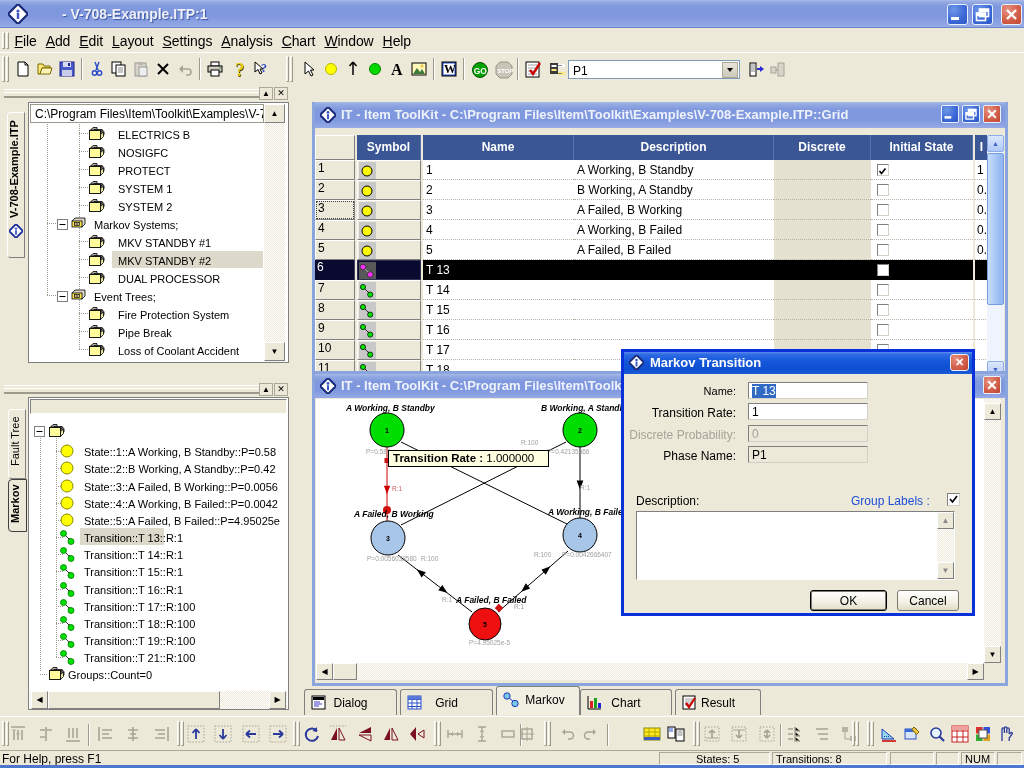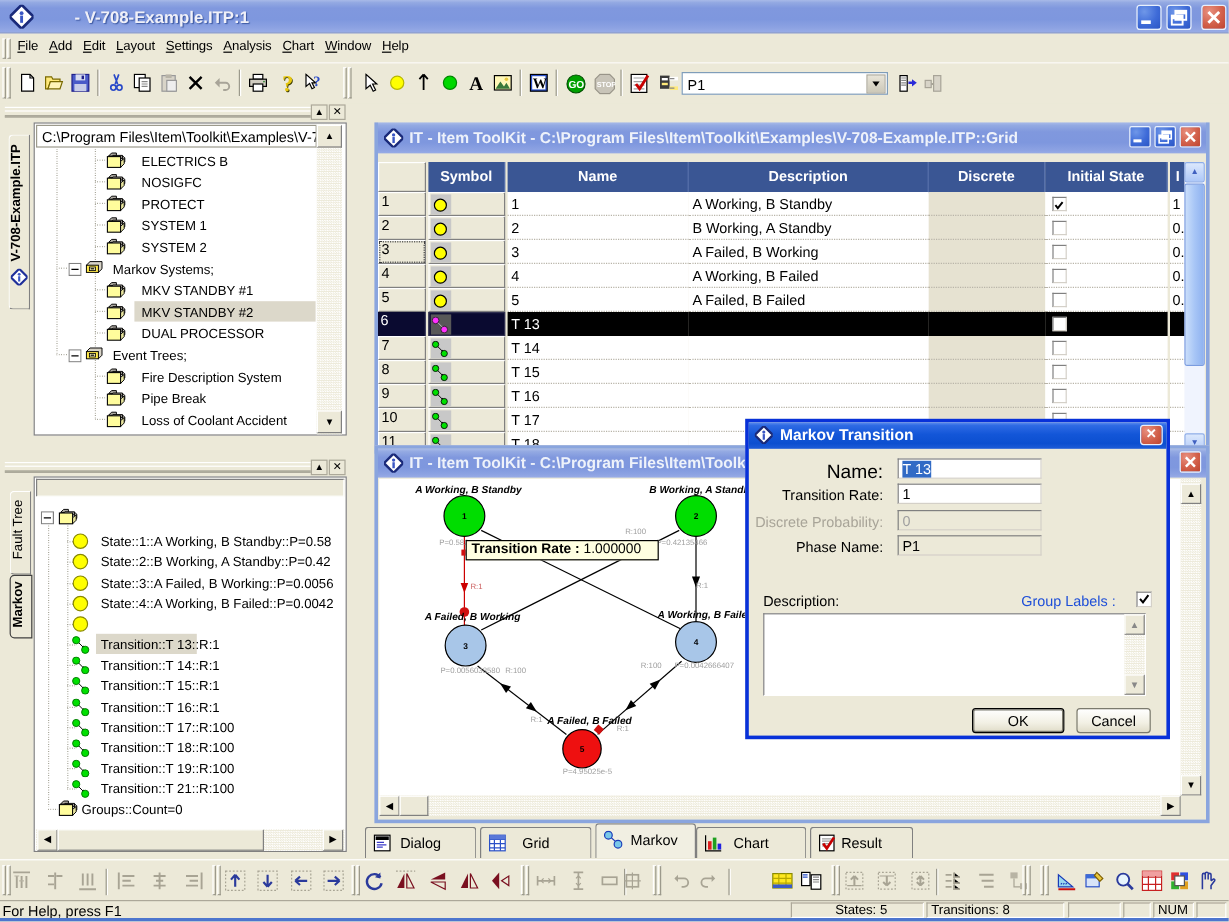--- a/index.html
+++ b/index.html
@@ -11,21 +11,21 @@
 .sunken { border-top:1px solid #808080; border-left:1px solid #808080; border-right:1px solid #FFFFFF; border-bottom:1px solid #FFFFFF; }
 
 #titlebar { left:0; top:0; width:1024px; height:28px; border-bottom:1px solid #6A84CC;
   background:linear-gradient(180deg,#A8BAE8 0%,#93A9E2 8%,#8098DE 25%,#7E97DE 60%,#8CA2E2 85%,#98ACE6 100%); }
 #titlebar .ttext { position:absolute; left:62px; top:6px; color:#F0F0F8; font-size:14px; font-weight:bold; text-shadow:1px 1px 1px #3A56A0; }
 .capbtn { position:absolute; top:4px; width:21px; height:21px; border-radius:3px; border:1px solid #E8F0FC; font-size:12px; color:#fff; text-align:center; line-height:19px; font-weight:bold; }
 .capblue { background:radial-gradient(circle at 30% 25%,#6F97E8 0%,#3E6BD8 55%,#2B55C4 100%); }
 .capred { background:radial-gradient(circle at 30% 25%,#E89080 0%,#D2604A 55%,#BE4430 100%); }
 
 #menubar { left:0; top:28px; width:1024px; height:25px; background:#ECE9D8; border-bottom:1px solid #FFFFFF; }
-#menubar span.mi { display:inline-block; padding:5px 4.5px 0 4.5px; font-size:11px; color:#000; letter-spacing:-0.1px; }
+#menubar span.mi { display:inline-block; padding:5px 4.5px 0 4.5px; font-size:14px; color:#000; letter-spacing:-0.1px; }
 u { text-decoration:underline; }
 
 #toolbar { left:0; top:53px; width:1024px; height:33px; background:#ECE9D8; }
 .grip { position:absolute; top:3px; width:3px; height:26px; border-left:1px solid #fff; border-top:1px solid #fff; border-right:1px solid #9C9A8C; border-bottom:1px solid #9C9A8C; background:#ECE9D8; }
 .tsep { position:absolute; top:5px; width:2px; height:22px; border-left:1px solid #9C9A8C; border-right:1px solid #FFFFFF; }
 .tbtn { position:absolute; top:4px; width:22px; height:24px; }
 .tbtn svg { position:absolute; left:3px; top:4px; }
 
 .lpanel { background:#ECE9D8; }
 .gripbar { position:absolute; left:4px; top:2px; right:34px; height:9px;
@@ -439,21 +439,21 @@
         <div class="abs" style="left:94px;top:2px;">Event Trees;</div>
       </div>
 <div class="titem" style="left:0;top:219px;width:261px;">
         <svg class="abs" style="left:88px;top:1px" width="17" height="15" viewBox="0 0 17 15">
           <path d="M2.5 4 L5 1.5 L9 1.5 L9 4 Z" fill="#B0ACA4" stroke="#000" stroke-width="0.8"></path>
           <path d="M4 6 L6 3.5 L14 3.5 L14 6 Z" fill="#D8D4CC" stroke="#000" stroke-width="0.8"></path>
           <path d="M14 3.8 L16 5.5 L16 9 L14 9 Z" fill="#C8C4BC" stroke="#000" stroke-width="0.8"></path>
           <rect x="1.5" y="4.5" width="11" height="9" fill="#FFFC9C" stroke="#000" stroke-width="0.9"></rect>
           <path d="M12.5 13.5 L15.5 10.5 L15.5 6 L12.5 8.5 Z" fill="#E8E5A0" stroke="#000" stroke-width="0.8"></path>
         </svg>
-        <div class="abs" style="left:118px;top:2px;">Fire Description System</div>
+        <div class="abs" style="left:118px;top:2px;">Fire Protection System</div>
       </div>
 <div class="titem" style="left:0;top:237px;width:261px;">
         <svg class="abs" style="left:88px;top:1px" width="17" height="15" viewBox="0 0 17 15">
           <path d="M2.5 4 L5 1.5 L9 1.5 L9 4 Z" fill="#B0ACA4" stroke="#000" stroke-width="0.8"></path>
           <path d="M4 6 L6 3.5 L14 3.5 L14 6 Z" fill="#D8D4CC" stroke="#000" stroke-width="0.8"></path>
           <path d="M14 3.8 L16 5.5 L16 9 L14 9 Z" fill="#C8C4BC" stroke="#000" stroke-width="0.8"></path>
           <rect x="1.5" y="4.5" width="11" height="9" fill="#FFFC9C" stroke="#000" stroke-width="0.9"></rect>
           <path d="M12.5 13.5 L15.5 10.5 L15.5 6 L12.5 8.5 Z" fill="#E8E5A0" stroke="#000" stroke-width="0.8"></path>
         </svg>
         <div class="abs" style="left:118px;top:2px;">Pipe Break</div>
@@ -535,20 +535,21 @@
 <div class="titem" style="left:0;top:114px;width:287px;overflow:hidden;">
         <svg class="abs" style="left:60px;top:2px" width="14" height="14" viewBox="0 0 14 14">
           <circle cx="7" cy="7" r="6" fill="#FFFF00" stroke="#888800" stroke-width="1"></circle>
         </svg>
         <div class="abs" style="left:84px;top:2px;">State::4::A Working, B Failed::P=0.0042</div>
       </div>
 <div class="titem" style="left:0;top:131px;width:287px;overflow:hidden;">
         <svg class="abs" style="left:60px;top:2px" width="14" height="14" viewBox="0 0 14 14">
           <circle cx="7" cy="7" r="6" fill="#FFFF00" stroke="#888800" stroke-width="1"></circle>
         </svg>
+        <div class="abs" style="left:84px;top:2px;">State::5::A Failed, B Failed::P=4.95025e</div>
       </div>
 <div class="titem" style="left:0;top:148px;width:287px;overflow:hidden;">
         <div class="abs" style="left:80px;top:0;width:84px;height:17px;background:#DCD8CA;"></div>
         <svg class="abs" style="left:60px;top:2px" width="15" height="15" viewBox="0 0 15 15">
           <line x1="4" y1="4" x2="11" y2="11" stroke="#000" stroke-width="0.8"></line>
           <path d="M11 11 L8.2 9.4 L9.6 8 Z" fill="#000"></path>
           <circle cx="3.5" cy="3.5" r="3" fill="#00E000" stroke="#007800" stroke-width="0.8"></circle>
           <circle cx="11" cy="11.5" r="3" fill="#00E000" stroke="#007800" stroke-width="0.8"></circle>
         </svg>
         <div class="abs" style="left:84px;top:2px;">Transition::T 13::R:1</div>
@@ -946,21 +947,21 @@
 <div class="abs" id="dlg" style="left:321px;top:263px;width:354px;height:267px;">
 <div id="dlgtitle">
 <svg class="abs" style="left:5px;top:3px" width="15" height="15" viewBox="0 0 16 16">
           <polygon points="8,0 16,8 8,16 0,8" fill="#fff" stroke="#1A2A7A" stroke-width="2"></polygon>
           <circle cx="8" cy="5.4" r="1.4" fill="#3A56C4"></circle>
           <rect x="7" y="7.2" width="2" height="5" fill="#3A56C4"></rect>
         </svg>
 <div class="abs" style="left:26px;top:3px;">Markov Transition</div>
 <div class="abs capred" style="right:3px;top:2px;width:19px;height:17px;border-radius:3px;border:1px solid #E8F0FC;color:#fff;font-size:11px;font-weight:bold;text-align:center;line-height:15px;">✕</div>
 </div>
-<div class="abs" style="left:2px;top:33px;width:110px;text-align:right;font-size:16px;color:#000;">Name:</div>
+<div class="abs" style="left:2px;top:33px;width:110px;text-align:right;font-size:11px;color:#000;">Name:</div>
 <div class="abs" style="left:2px;top:54px;width:110px;text-align:right;font-size:12px;color:#000;">Transition Rate:</div>
 <div class="abs" style="left:2px;top:76px;width:110px;text-align:right;font-size:12px;color:#A8A498;">Discrete Probability:</div>
 <div class="abs" style="left:2px;top:97px;width:110px;text-align:right;font-size:12px;color:#000;">Phase Name:</div>
 <div class="field" style="left:124px;top:30px;width:120px;height:17px;"><span style="background:#316AC5;color:#fff;">T 13</span></div>
 <div class="field" style="left:124px;top:51px;width:120px;height:17px;">1</div>
 <div class="field" style="left:124px;top:73px;width:120px;height:17px;background:#ECE9D8;color:#A0A0A0;">0</div>
 <div class="field" style="left:124px;top:94px;width:120px;height:17px;background:#ECE9D8;">P1</div>
 <div class="abs" style="left:12px;top:142px;font-size:12px;color:#000;">Description:</div>
 <div class="abs" style="left:227px;top:142px;font-size:12px;color:#1d4ed8;">Group Labels :</div>
 <div class="abs" style="left:323px;top:141px;width:13px;height:13px;background:#fff;border-top:1px solid #808080;border-left:1px solid #808080;border-right:1px solid #D4D0C8;border-bottom:1px solid #D4D0C8;"><svg width="11" height="11" viewBox="0 0 11 11">

